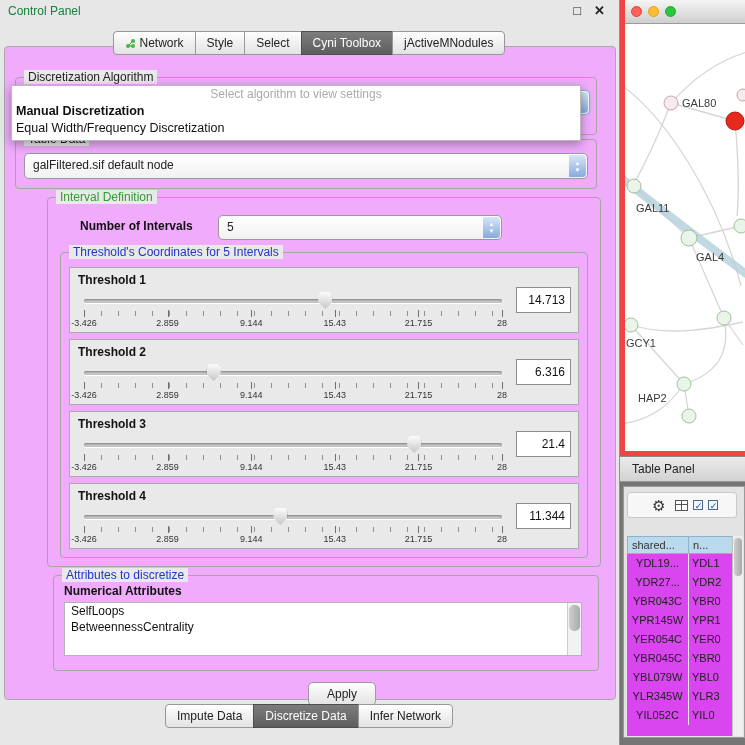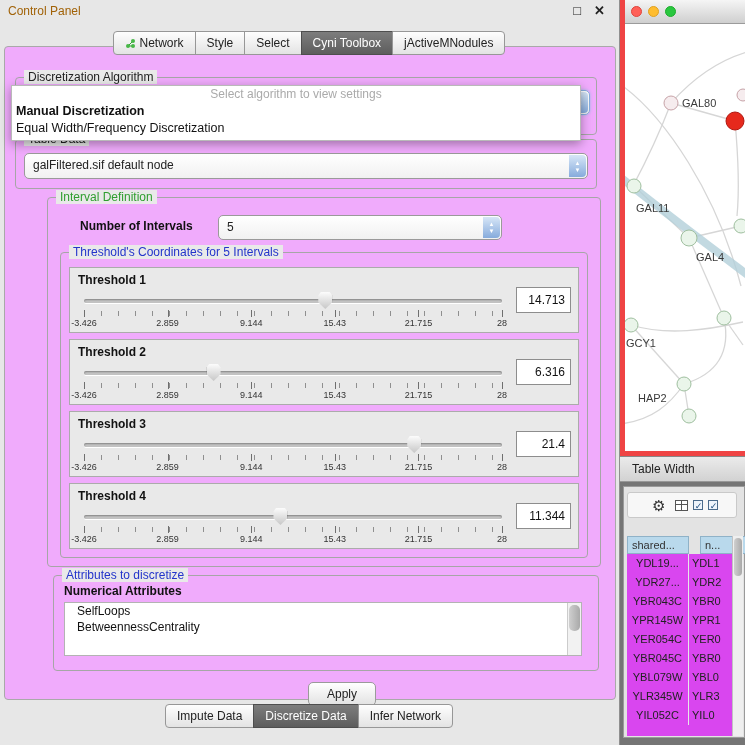--- a/index.html
+++ b/index.html
@@ -1,21 +1,21 @@
 <!DOCTYPE html>
 <html><head>
 <meta charset="utf-8">
 <style>
   html,body{margin:0;padding:0;}
   body{width:745px;height:745px;position:relative;background:#757575;font-family:"Liberation Sans",sans-serif;overflow:hidden;}
 
   
   #left{position:absolute;left:0;top:0;width:620px;height:745px;background:#e7e7e7;border-right:1px solid #8f8f8f;box-sizing:border-box;}
   #titlebar{position:absolute;left:0;top:0;width:100%;height:22px;}
-  #titlebar .t{position:absolute;left:8px;top:4px;font-size:12px;color:#a16207;}
+  #titlebar .t{position:absolute;left:8px;top:4px;font-size:12px;color:#15803d;}
   .win-ic{position:absolute;top:3px;font-size:13px;color:#222;cursor:default;}
   #ic-float{right:38px;}
   #ic-close{right:14px;font-weight:bold;}
 
   .tabrow{position:absolute;left:0;width:100%;display:flex;justify-content:center;z-index:20;}
   #toptabs{top:31px;}
   #bottabs{top:704px;}
   .tab{height:22px;line-height:22px;padding:0 11px;font-size:12px;color:#222;background:linear-gradient(#fefefe,#e3e3e3);border:1px solid #979797;margin-left:-1px;display:flex;align-items:center;gap:4px;white-space:nowrap;}
   .tab:first-child{border-radius:4px 0 0 4px;}
   .tab:last-child{border-radius:0 4px 4px 0;}
@@ -46,21 +46,21 @@
   .sliderzone{position:absolute;left:14px;top:24px;right:76px;height:38px;}
   .track{position:absolute;left:0;right:0;top:7px;height:4px;background:#c6c6c6;border-radius:2px;box-shadow:inset 0 1px 2px rgba(0,0,0,.35),0 1px 0 #fff;}
   .thumb{position:absolute;top:0;width:14px;height:17px;background:linear-gradient(#fcfcfc,#c7c7c7);clip-path:polygon(18% 0,82% 0,100% 20%,100% 60%,50% 100%,0 60%,0 20%);filter:drop-shadow(0 0 1px rgba(0,0,0,.6));}
   .ruler{position:absolute;left:0;right:0;top:19px;height:5px;background:repeating-linear-gradient(to right,#8f8f8f 0 1px,transparent 1px 17px);}
   .ruler i{position:absolute;top:-1px;width:1px;height:7px;background:#6f6f6f;}
   .tlabels{position:absolute;left:0;right:0;top:26px;height:10px;font-size:9px;color:#333;}
   .tlabels span{position:absolute;transform:translateX(-50%);white-space:nowrap;}
   .p0{left:0}.p20{left:20%}.p40{left:40%}.p60{left:60%}.p80{left:80%}.p100{left:100%}
 
   #attr-list{position:absolute;left:10px;top:26px;width:516px;height:52px;background:#fff;border:1px solid #b3b3b3;overflow:hidden;}
-  #attr-list .item{font-size:12px;color:#111;line-height:16px;padding-left:12px;}
+  #attr-list .item{font-size:12px;color:#111;line-height:16px;padding-left:6px;}
   .vscroll{position:absolute;right:0;top:0;bottom:0;width:13px;background:#f2f2f2;border-left:1px solid #ccc;}
   .vthumb{position:absolute;left:1px;right:1px;top:2px;height:26px;border-radius:5px;background:linear-gradient(to right,#cfcfcf,#a9a9a9);}
 
   #apply{position:absolute;left:263px;top:635px;width:66px;height:22px;border:1px solid #9a9a9a;border-radius:5px;background:linear-gradient(#ffffff,#e2e2e2);font-size:12px;color:#222;text-align:center;line-height:22px;margin-left:40px;}
 
   
   #netwin{position:absolute;left:620px;top:0;width:125px;height:456px;background:#ef4444;}
   #netinner{position:absolute;left:5px;top:0;right:0;bottom:5px;background:#fff;overflow:hidden;}
   #nettitle{position:absolute;left:0;top:0;right:0;height:23px;background:linear-gradient(#f5f5f5,#cfcfcf);border-bottom:1px solid #9b9b9b;}
   .light{position:absolute;top:6px;width:11px;height:11px;border-radius:50%;box-sizing:border-box;}
@@ -73,21 +73,21 @@
   #tp-bar{position:absolute;left:620px;top:456px;width:125px;height:26px;background:linear-gradient(#ebebeb,#d2d2d2);border-top:1px solid #888;border-bottom:1px solid #979797;box-sizing:border-box;}
   #tp-bar .t{position:absolute;left:12px;top:5px;font-size:12px;color:#222;}
 
   #tablewin{position:absolute;left:623px;top:486px;width:122px;height:252px;background:#e3e3e3;border:1px solid #9a9a9a;box-sizing:border-box;}
   #tp-toolbar{position:absolute;left:3px;top:5px;width:108px;height:24px;background:#f7f7f7;border:1px solid #c9c9c9;border-radius:3px;display:flex;align-items:center;}
   #gear{font-size:15px;color:#333;margin-left:24px;line-height:15px;}
   #tblicon{width:13px;height:11px;border:1px solid #555;background:#fff;margin-left:10px;position:relative;box-sizing:border-box;}
   #tblicon:before{content:"";position:absolute;left:5px;top:0;bottom:0;width:1px;background:#555;}
   #tblicon:after{content:"";position:absolute;left:0;right:0;top:3px;height:1px;background:#555;}
   .cb{width:10px;height:10px;border:1px solid #4a6a8a;background:#eef4fb;font-size:9px;line-height:10px;color:#1a4a7a;margin-left:5px;text-align:center;box-sizing:border-box;}
-  #tp-header{position:absolute;left:3px;top:49px;height:18px;display:flex;gap:12px;}
+  #tp-header{position:absolute;left:3px;top:49px;height:18px;display:flex;}
   .hcell{background:#b9d9ec;border:1px solid #8fb2c8;font-size:11px;color:#333;line-height:16px;padding-left:4px;box-sizing:border-box;overflow:hidden;white-space:nowrap;}
   #hc1{width:62px;}
   #hc2{width:46px;margin-left:-1px;}
   #tp-rows{position:absolute;left:3px;top:67px;width:107px;bottom:1px;background:#d946ef;overflow:hidden;}
   .trow{display:flex;height:19px;}
   .tcell{font-size:11px;color:#222;line-height:19px;overflow:hidden;white-space:nowrap;box-sizing:border-box;}
   .tc1{width:62px;text-align:center;border-right:1px solid #e7e7e7;}
   .tc2{width:45px;padding-left:3px;}
   #tp-scroll{position:absolute;right:1px;top:49px;bottom:1px;width:10px;background:#efefef;border-left:1px solid #c2c2c2;}
   #tp-scroll .vthumb{height:38px;}
@@ -348,21 +348,21 @@
           <text class="nlabel" x="71" y="237">GAL4</text>
           <text class="nlabel" x="1" y="323">GCY1</text>
           <text class="nlabel" x="13" y="378">HAP2</text>
         </g>
       </svg>
     </div>
   </div>
 </div>
 
 <div id="tp-bar">
-  <span class="t">Table Width</span>
+  <span class="t">Table Panel</span>
 </div>
 
 <div id="tablewin">
   <div id="tp-toolbar">
     <span id="gear">⚙</span>
     <span id="tblicon"></span>
     <span class="cb">✓</span>
     <span class="cb">✓</span>
   </div>
   <div id="tp-header">

